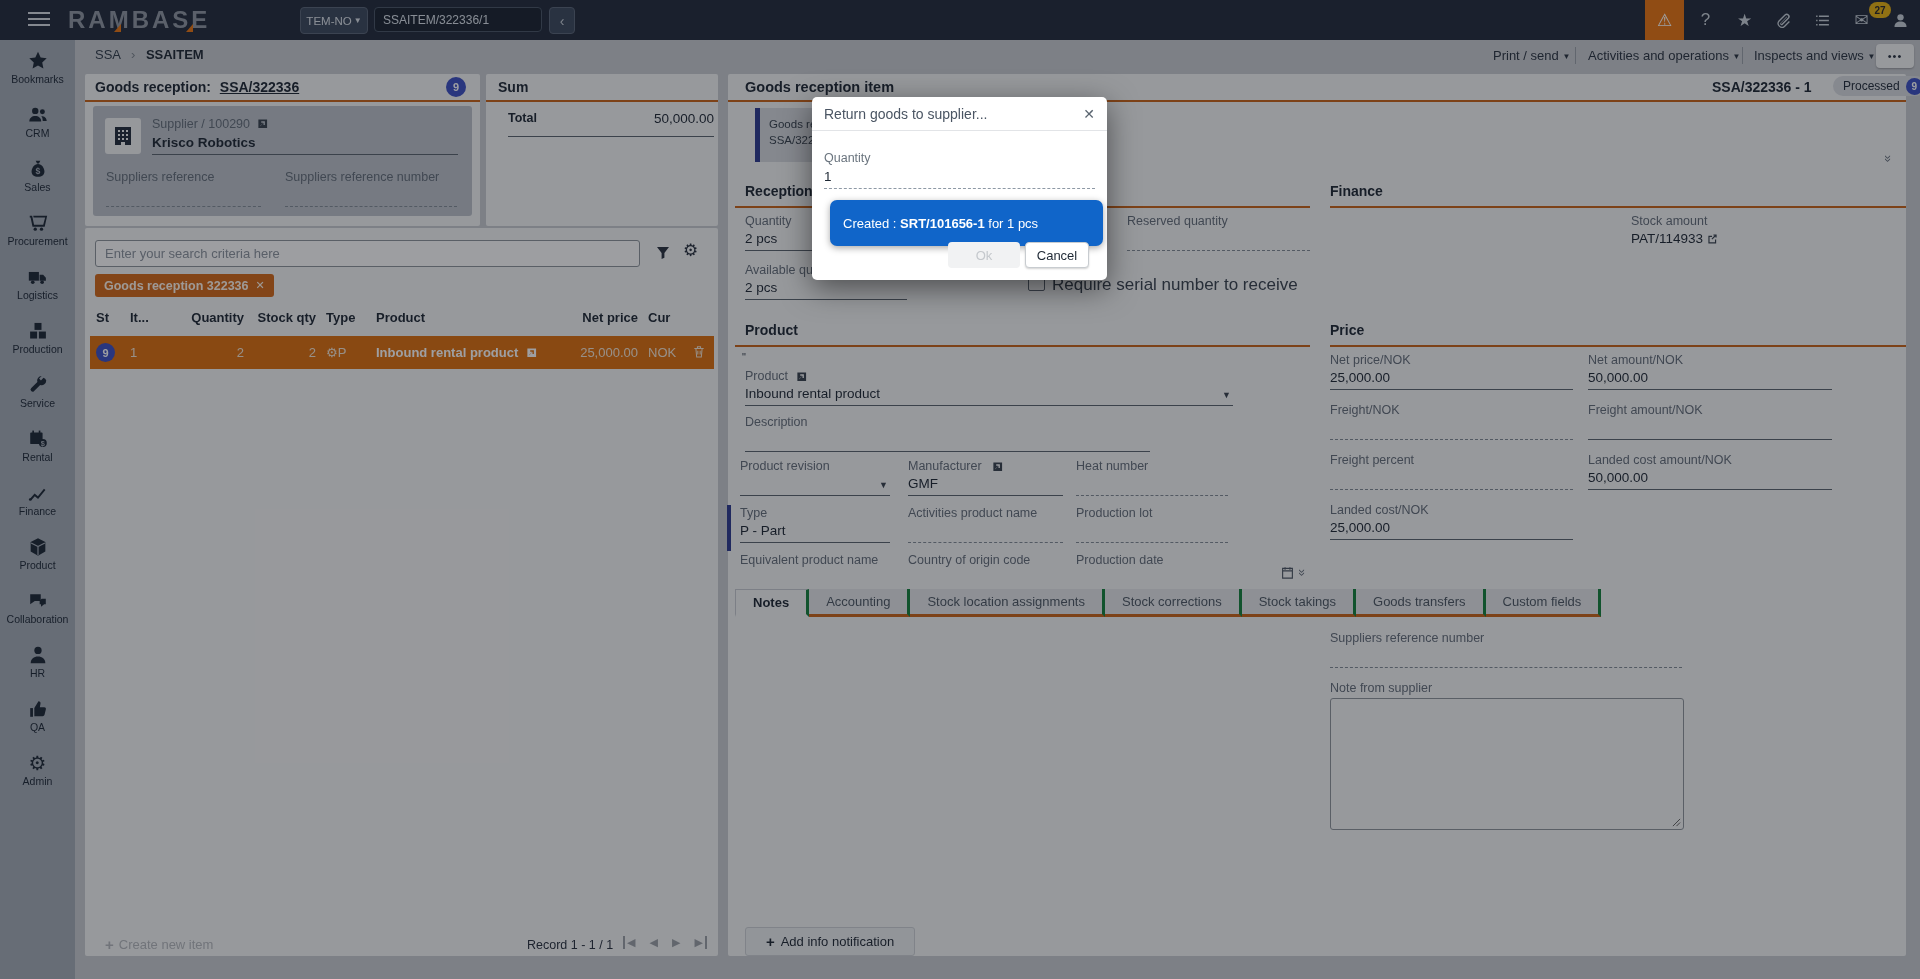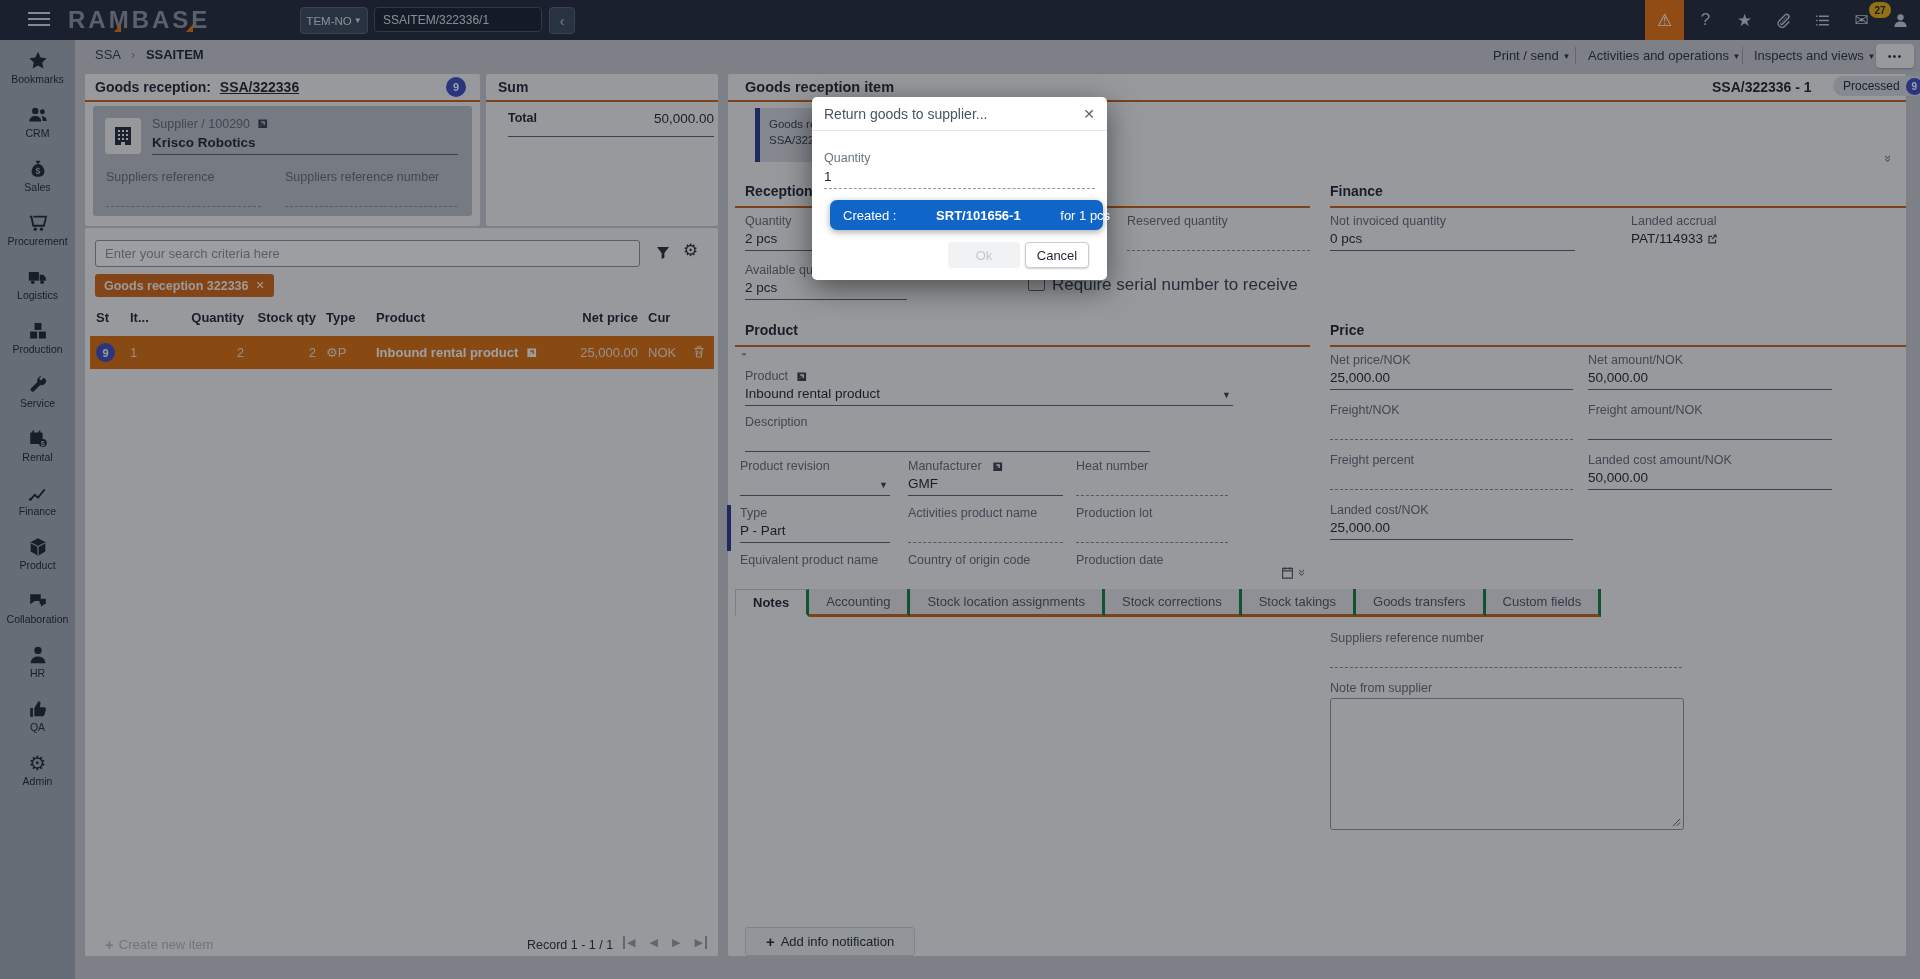--- a/index.html
+++ b/index.html
@@ -105,22 +105,22 @@
   .modal{position:absolute;left:812px;top:97px;width:295px;height:183px;background:#FFFFFF;border-radius:5px;z-index:100;
        box-shadow:0 8px 30px rgba(0,0,0,.5);}
   .mhead{height:33px;border-bottom:1px solid #E2E4E7;display:flex;align-items:center;justify-content:space-between;
        padding:0 12px;}
   .mtitle{font-size:14px;color:#4A5563;}
   .mclose{font-size:14px;color:#5A6570;cursor:pointer;font-weight:700;}
   .mlbl{position:absolute;left:12px;top:54px;font-size:12.5px;color:#6A747E;}
   .mval{position:absolute;left:12px;top:72px;width:271px;font-size:13.5px;color:#1E2834;
        border-bottom:1px dashed #8E99A5;padding-bottom:4px;}
   .toast{position:absolute;left:18px;top:103px;width:247px;height:30px;background:#1065C9;border-radius:7px;
-       color:#FFFFFF;font-size:13px;display:flex;align-items:center;padding:0 13px;box-shadow:0 2px 7px rgba(0,0,0,.35);
-       white-space:pre;gap:36px;}
+       color:#FFFFFF;font-size:13px;display:flex;align-items:center;padding:8px 13px;box-shadow:0 2px 7px rgba(0,0,0,.35);
+       white-space:pre;}
   .mbtn{position:absolute;top:145px;height:26px;border-radius:4px;font-size:13px;display:flex;align-items:center;
        justify-content:center;box-sizing:border-box;}
   .okbtn{left:136px;width:72px;background:#F1F2F3;color:#C4C8CC;}
   .cancelbtn{left:213px;width:64px;background:#FFF;border:1px solid #C8CCD0;color:#1E2834;box-shadow:0 1px 2px rgba(0,0,0,.18);cursor:pointer;}
 </style>
 </head>
 <body>
 
 <div id="app">
 
@@ -422,26 +422,22 @@
   </div>
   <div class="fld" style="left:1127px;top:213px;width:183px;">
     <div class="lbl">Reserved quantity</div>
     <div class="val dash"></div>
   </div>
   <div class="cb" style="left:1028px;top:274px;"></div>
   <div class="abs" style="left:1052px;top:275px;font-size:17px;color:#39434F;">Require serial number to receive</div>
 
   <div class="sect" style="left:1330px;top:183px;">Finance</div>
   <div class="oline" style="left:1330px;top:206px;width:576px;"></div>
-  <div class="fld" style="left:1330px;top:213px;width:245px;">
-    <div class="lbl">Not invoiced quantity</div>
-    <div class="val ul">0 pcs</div>
-  </div>
   <div class="fld" style="left:1631px;top:213px;width:220px;">
-    <div class="lbl">Landed accrual</div>
+    <div class="lbl">Stock amount</div>
     <div class="val"><span>PAT/114933</span><svg class="lk" viewBox="0 0 12 12">
           <path d="M1.5 3h4v1.3H2.8v5.9h5.9V7h1.3v4.5H1.5zM7 1.5h3.5V5H9.2V3.7L5.8 7.1l-.9-.9 3.4-3.4H7z"></path>
         </svg></div>
   </div>
 
   <div class="sect" style="left:745px;top:322px;">Product</div>
   <div class="oline" style="left:735px;top:345px;width:575px;"></div>
   <div class="abs" style="left:742px;top:351px;font-size:11px;color:#39434F;">"</div>
   <div class="fld" style="left:745px;top:368px;width:488px;">
     <div class="lbl">Product</div>

